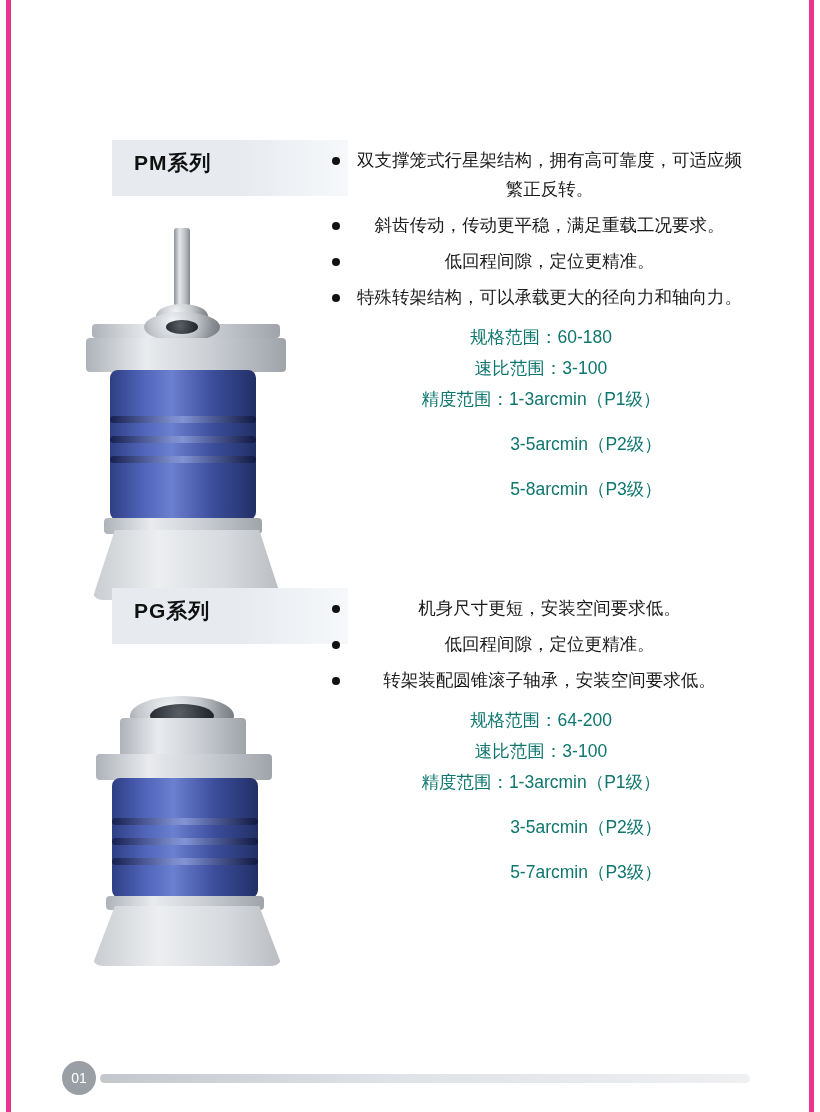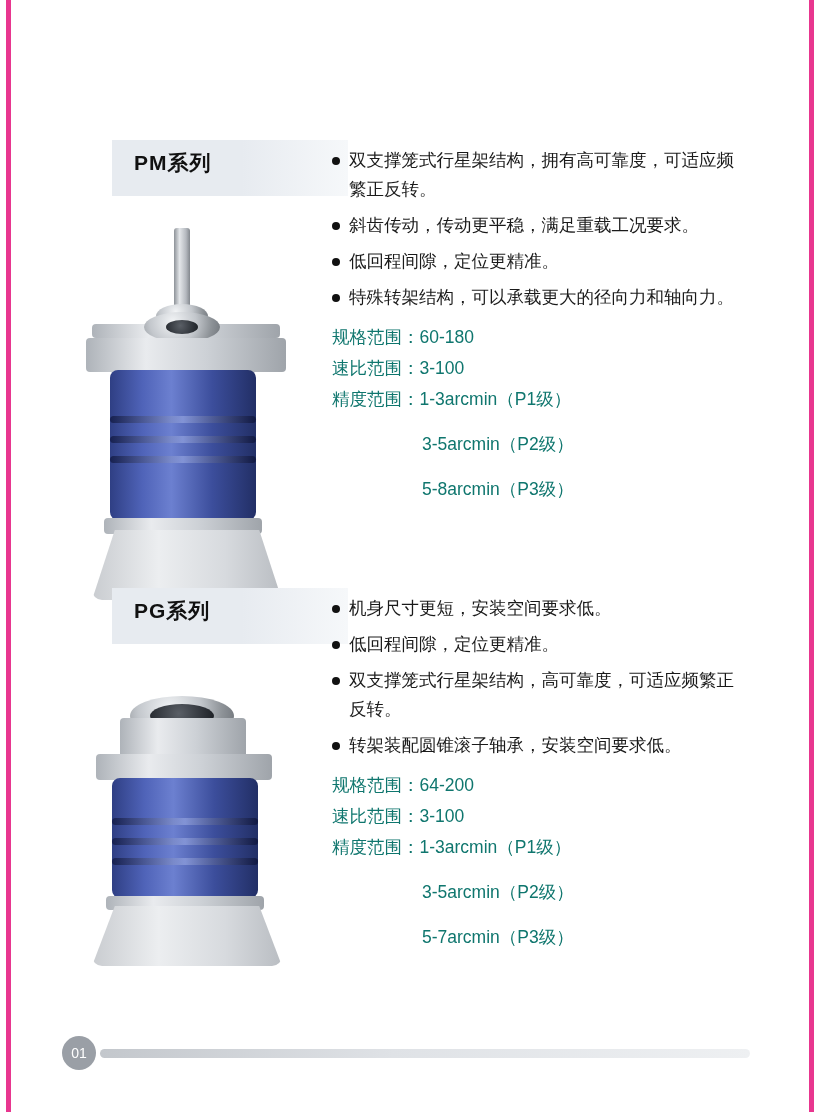--- a/index.html
+++ b/index.html
@@ -118,20 +118,21 @@
     border-radius: 50%;
     background: radial-gradient(circle at 45% 40%, #5a5f66 0%, #2c3036 70%, #1b1e22 100%);
   }
 
   
   .copy {
     position: absolute;
     left: 332px;
     top: 6px;
     width: 418px;
+    text-align: center;
   }
   .bullet {
     position: relative;
     font-size: 17.5px;
     line-height: 29px;
     margin-bottom: 7px;
     padding-left: 17px;
     color: #1a1a1a;
   }
   .bullet::before {
@@ -152,21 +153,21 @@
   .spec-indent {
     padding-left: 90px;
     margin-top: 14px;
   }
   .spec-block { margin-top: 10px; }
 
   
   .footer {
     position: absolute;
     left: 0;
-    bottom: 36px;
+    bottom: 11px;
     width: 664px;
     height: 40px;
   }
   .page-num {
     position: absolute;
     left: 62px;
     top: 0;
     width: 34px;
     height: 34px;
     border-radius: 50%;
@@ -252,21 +253,20 @@
       <div class="ring" style="left:42px; top:140px; width:146px;"></div>
       <div class="ring" style="left:42px; top:160px; width:146px;"></div>
       <div class="ring" style="left:42px; top:180px; width:146px;"></div>
       <div class="flange" style="left:36px; top:218px; width:158px; height:14px;"></div>
       <div class="prod-base" style="bottom:42px; left:22px; width:190px; height:60px;"></div>
     </div>
 
     <div class="copy">
       <div class="bullet">机身尺寸更短，安装空间要求低。</div>
       <div class="bullet">低回程间隙，定位更精准。</div>
-      <div class="bullet">双支撑笼式行星架结构，高可靠度，可适应频繁正反转。</div>
       <div class="bullet">转架装配圆锥滚子轴承，安装空间要求低。</div>
       <div class="spec-block">
         <div class="spec">规格范围：64-200</div>
         <div class="spec">速比范围：3-100</div>
         <div class="spec">精度范围：1-3arcmin（P1级）</div>
         <div class="spec spec-indent">3-5arcmin（P2级）</div>
         <div class="spec spec-indent">5-7arcmin（P3级）</div>
       </div>
     </div>
   </div>

